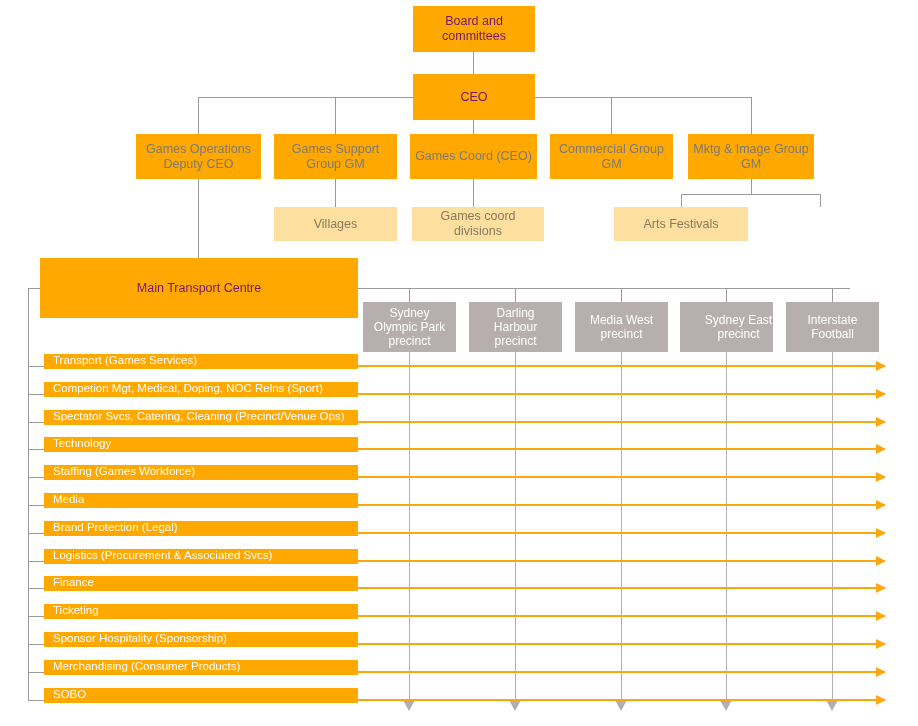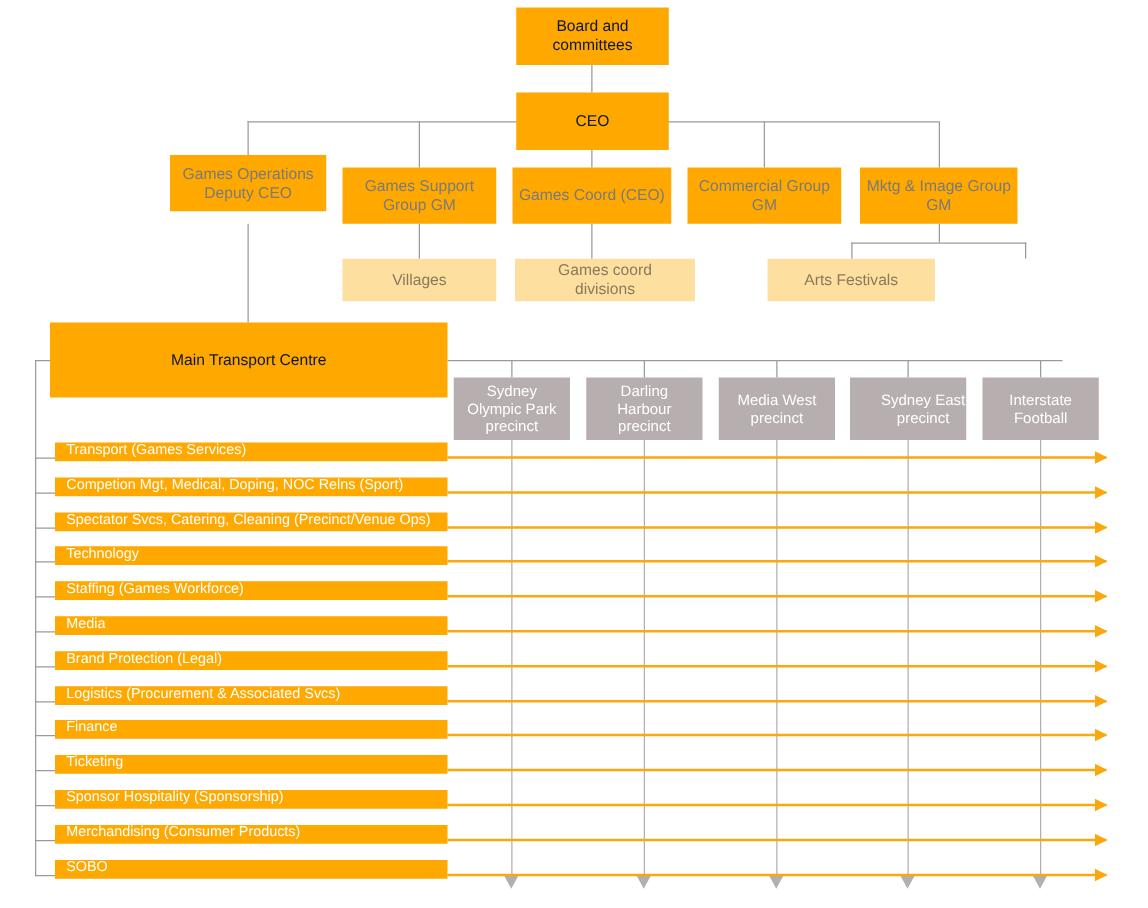--- a/index.html
+++ b/index.html
@@ -26,21 +26,21 @@
     display: flex;
     align-items: center;
     justify-content: center;
     text-align: center;
     line-height: 1.18;
     z-index: 5;
     white-space: pre-line;
   }
   .node.orange {
     background: #FFA800;
-    color: #0f172a;
+    color: #701a75;
     font-size: 12.5px;
   }
   .node.orange-dark-text {
     background: #FFA800;
     color: #7a7a7a;
     font-size: 12.5px;
   }
   .node.light {
     background: #FDDFA0;
     color: #8a7a5a;
@@ -152,21 +152,21 @@
 
   <div class="node orange" style="left:413px; top:6px; width:122px; height:46px;">
     <span>Board and
 committees</span>
   </div>
 
   <div class="node orange" style="left:413px; top:74px; width:122px; height:46px;">
     <span>CEO</span>
   </div>
 
-  <div class="node orange-dark-text" style="left:136px; top:124px; width:125px; height:45px;">
+  <div class="node orange-dark-text" style="left:136px; top:134px; width:125px; height:45px;">
     <span>Games Operations
 Deputy CEO</span>
   </div>
   <div class="node orange-dark-text" style="left:274px; top:134px; width:123px; height:45px;">
     <span>Games Support
 Group GM</span>
   </div>
   <div class="node orange-dark-text" style="left:410px; top:134px; width:127px; height:45px;">
     <span>Games Coord (CEO)</span>
   </div>
@@ -175,21 +175,21 @@
 GM</span>
   </div>
   <div class="node orange-dark-text" style="left:688px; top:134px; width:126px; height:45px;">
     <span>Mktg &amp; Image Group
 GM</span>
   </div>
 
   <div class="node light" style="left:274px; top:207px; width:123px; height:34px;">
     <span>Villages</span>
   </div>
-  <div class="node light" style="left:412px; top:207px; width:144px; height:34px;">
+  <div class="node light" style="left:412px; top:207px; width:132px; height:34px;">
     <span>Games coord
 divisions</span>
   </div>
   <div class="node light" style="left:614px; top:207px; width:134px; height:34px;">
     <span>Arts Festivals</span>
   </div>
 
   <div class="node orange" style="left:40px; top:258px; width:318px; height:60px;">
     <span>Main Transport Centre</span>
   </div>

